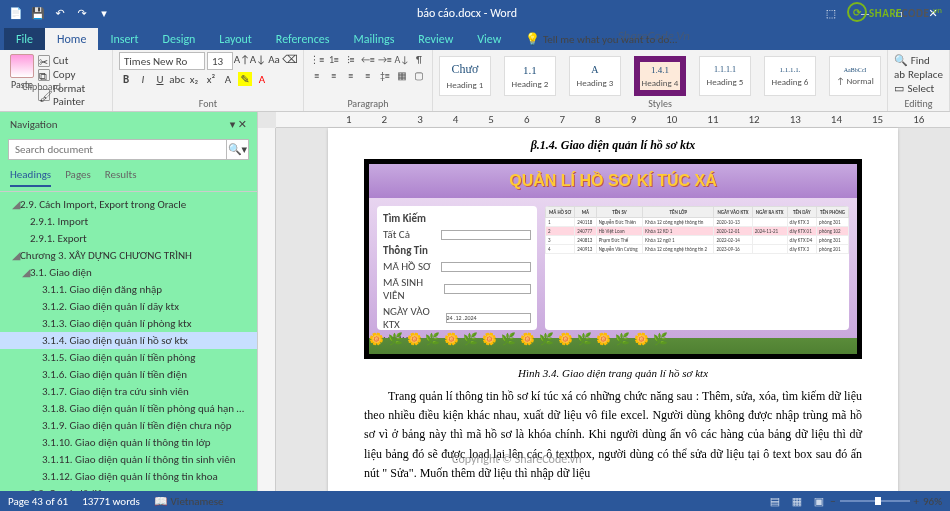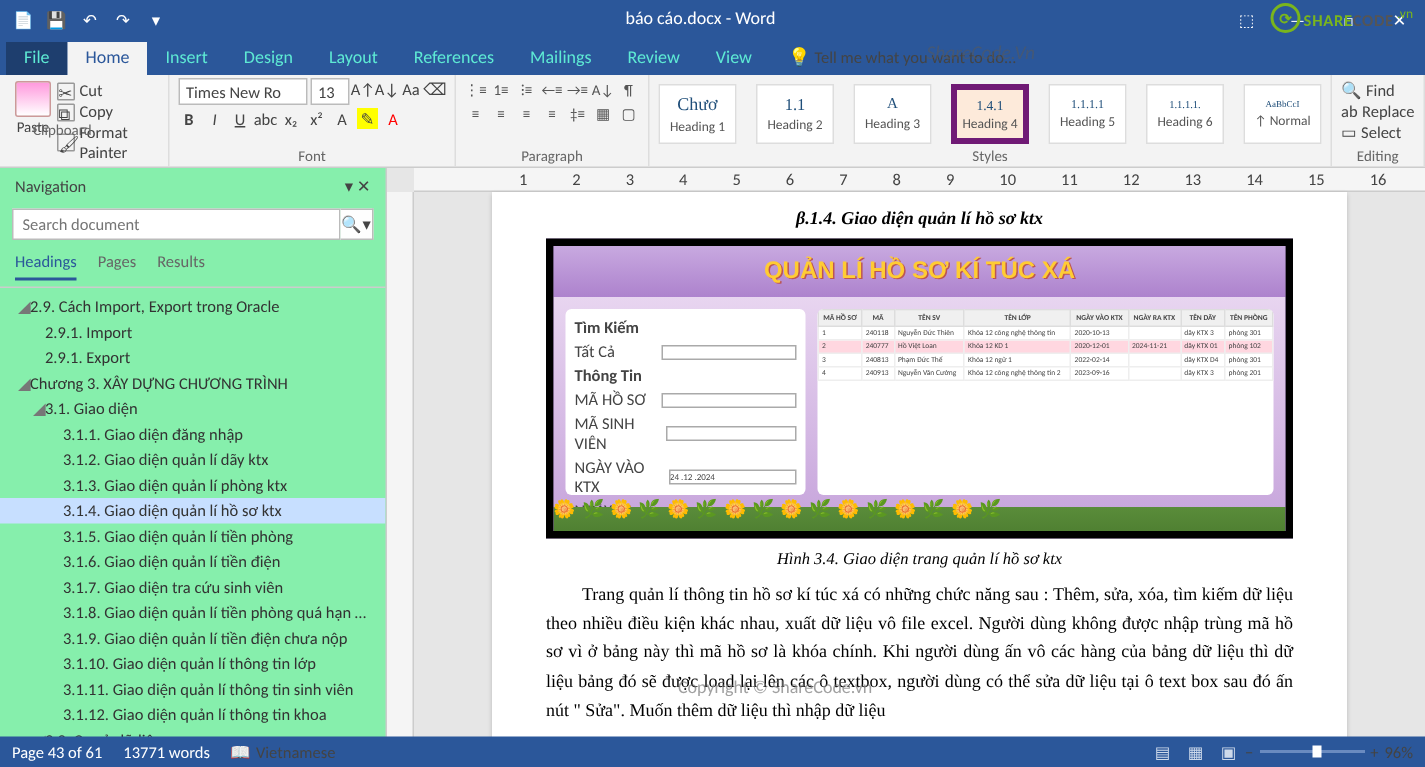--- a/index.html
+++ b/index.html
@@ -34,21 +34,21 @@
 .fontgrp{display:flex;flex-direction:column;gap:2px}
 .fontrow1{display:flex;gap:2px}
 .fontsel{border:1px solid #bbb;background:#fff;padding:2px 4px;height:18px;font-size:11px}
 .fontrow2{display:flex;gap:3px;align-items:center}
 .fbtn{width:14px;height:14px;display:flex;align-items:center;justify-content:center;font-size:11px}
 .paragrp{display:flex;flex-direction:column;gap:2px}
 .pararow{display:flex;gap:3px}
 .pbtn{width:14px;height:14px;display:flex;align-items:center;justify-content:center;font-size:10px;color:#555}
 .styles{display:flex;gap:13px;padding-top:4px}
 .stylebox{width:52px;height:40px;border:1px solid #ddd;display:flex;flex-direction:column;align-items:center;justify-content:center;background:#fff}
-.stylebox.sel{border:4px solid #701a75;background:#fdeada}
+.stylebox.sel{border:6px solid #701a75;background:#fdeada}
 .stylebox .prev{font-family:"Times New Roman";color:#1f4e79}
 .stylebox .lbl{font-size:9px;color:#555;margin-top:2px}
 .editgrp{display:flex;flex-direction:column;gap:1px;padding-top:2px}
 .editgrp div{display:flex;align-items:center;gap:3px;font-size:10px}
 .main{display:flex;height:383px}
 .navpane{width:258px;background:#86efac;border-right:1px solid #ccc;display:flex;flex-direction:column}
 .navhdr{display:flex;justify-content:space-between;padding:6px 10px;font-size:14px;color:#333}
 .navsearch{margin:2px 8px;display:flex}
 .navsearch input{flex:1;border:1px solid #bbb;padding:3px 6px;font-size:11px}
 .navsearch .sbtn{width:22px;border:1px solid #bbb;border-left:0;display:flex;align-items:center;justify-content:center;background:#fefefe}

